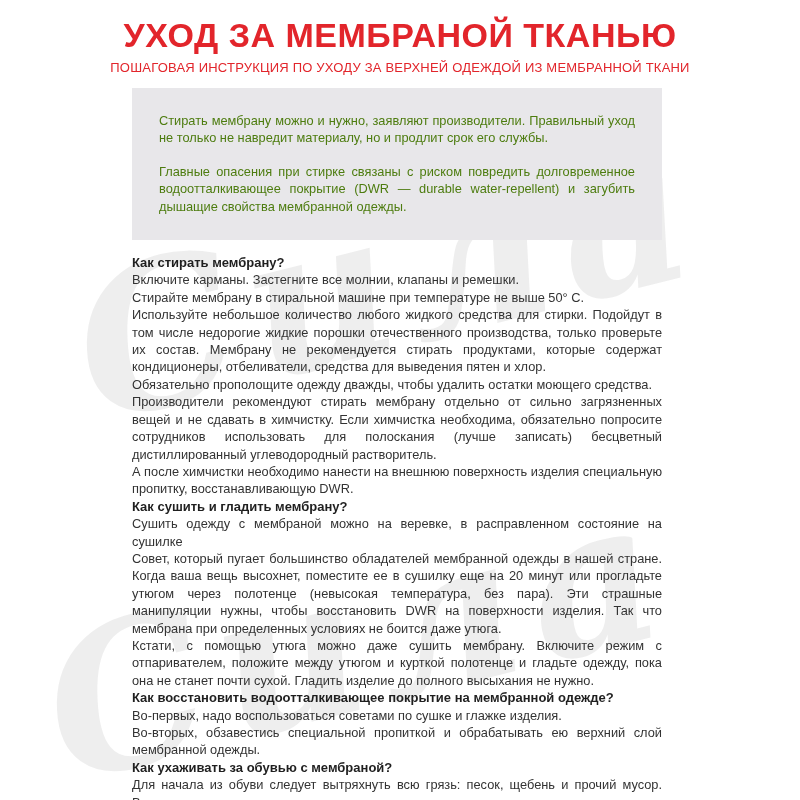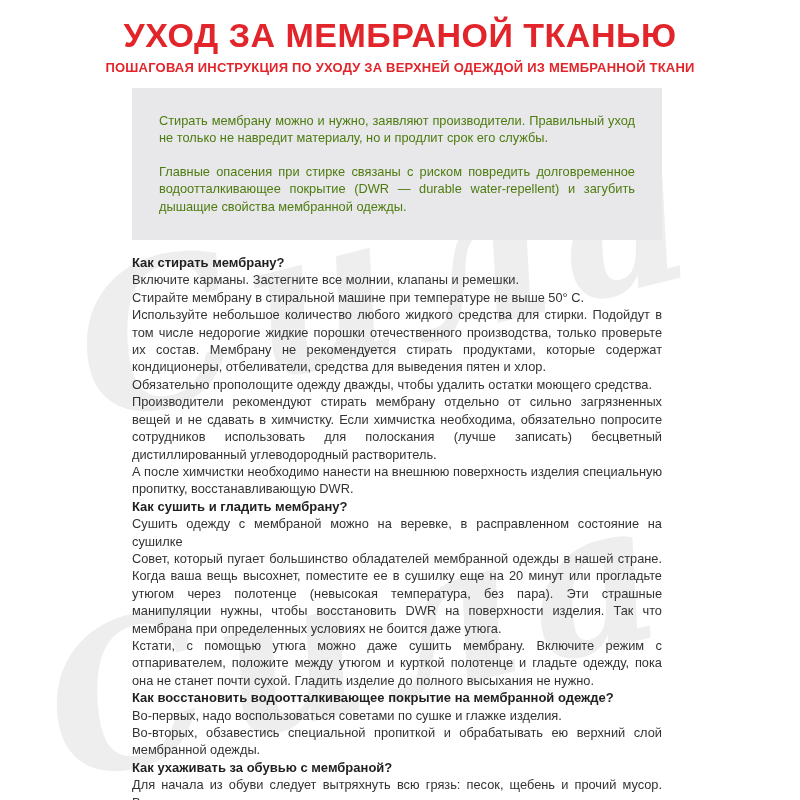--- a/index.html
+++ b/index.html
@@ -33,21 +33,21 @@
     text-align: center;
     font-size: 34px;
     font-weight: 800;
     letter-spacing: 0.5px;
     color: #e2252b;
   }
   .subtitle {
     margin: 5px 0 0 0;
     text-align: center;
     font-size: 13px;
-    font-weight: 700;
+    font-weight: 400;
     letter-spacing: 0.2px;
     color: #e2252b;
   }
   .content {
     position: relative;
     z-index: 1;
     margin: 13px 0 0 132px;
     width: 530px;
   }
   .intro-box {

